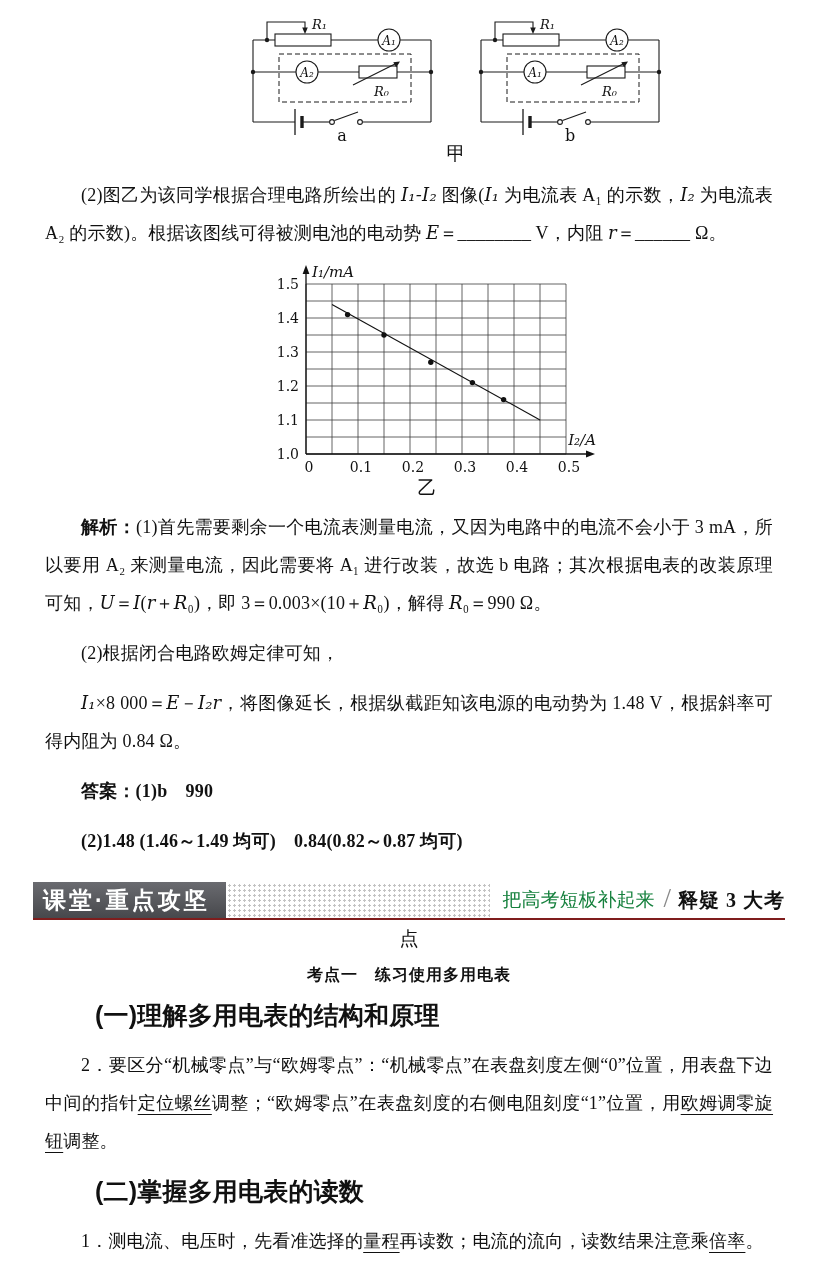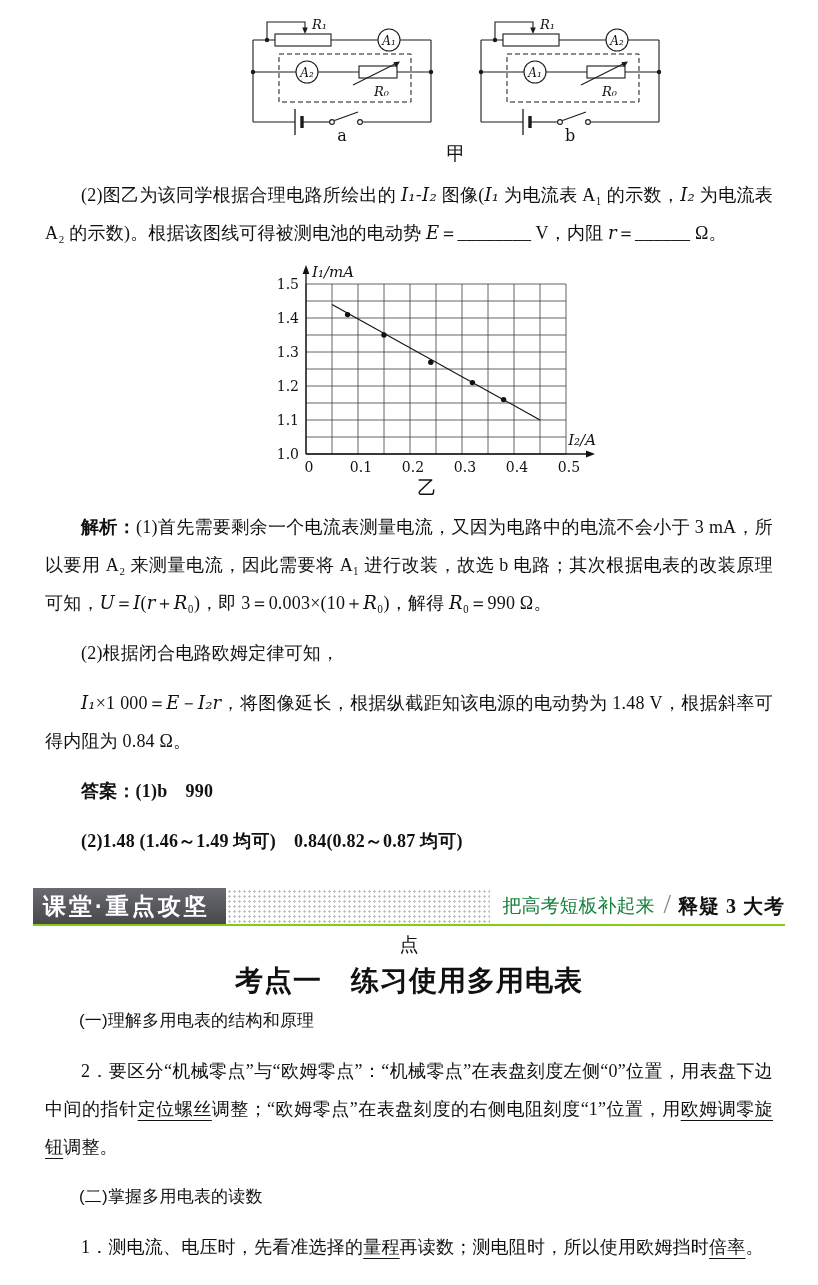--- a/index.html
+++ b/index.html
@@ -13,44 +13,44 @@
   .fig-caption{text-align:center;line-height:20px;font-size:19px;transform:translateX(47px);}
   .chart-cap{transform:translateX(18px);margin-top:0;}
   .chart-wrap{margin-top:2px;}
   .chart-wrap svg{display:block;margin:0 auto;transform:translateX(18px);}
   .para{margin:12px;line-height:38px;text-align:justify;text-indent:2em;letter-spacing:0.2px;}
   .q-para{margin-top:12px;}
   .an-p1{margin-top:10px;}
   .st-b{font-weight:bold;}
   .st-i{font-style:italic;font-family:"DejaVu Serif","Liberation Serif",serif;}
   .st-u{text-decoration:underline;text-underline-offset:5px;}
-  .strip{display:flex;align-items:stretch;height:36px;margin-top:28px;border-bottom:2px solid #84cc16;}
+  .strip{display:flex;align-items:stretch;height:36px;margin-top:22px;border-bottom:2px solid #7f1d1d;}
   .strip-title{
     background:linear-gradient(#6a6b70,#47484c);
     color:#fff;font-family:"Liberation Sans","DejaVu Sans",sans-serif;
     font-weight:bold;font-size:23px;letter-spacing:3px;
     display:flex;align-items:center;padding:0 16px 0 10px;white-space:nowrap;
   }
   .strip-dots{
     flex:1;
     background-image:radial-gradient(#c3c3c3 1px,transparent 1.3px);
     background-size:5px 5px;background-position:1px 1px;
   }
   .strip-right{display:flex;align-items:center;background:#fff;padding-left:12px;white-space:nowrap;}
   .tag-plain{color:#15803d;font-family:"Liberation Sans","DejaVu Sans",sans-serif;font-size:19px;}
   .tag-slash{color:#888;font-size:27px;margin:0 7px 0 9px;transform:translateY(-2px);}
   .tag-bold{font-weight:bold;font-size:20px;letter-spacing:1px;}
   .wrap-char{text-align:center;line-height:38px;font-size:19px;}
   .kaodian-heading{
     text-align:center;font-family:"Liberation Sans","DejaVu Sans",sans-serif;
-    font-weight:bold;font-size:28px;line-height:30px;margin-top:2px;letter-spacing:1px;
+    font-weight:bold;font-size:16px;line-height:30px;margin-top:2px;letter-spacing:1px;
   }
   .sub-heading{
     font-family:"Liberation Sans","DejaVu Sans",sans-serif;
-    font-weight:normal;font-size:17px;margin-top:6px;
+    font-weight:bold;font-size:25px;margin-top:6px;
   }
   svg text{fill:#111;}
 </style>
 </head>
 <body>
 
 <div class="page">
 
   <div class="figure-row">
     <svg id="circuit-a" width="206" height="134" viewBox="0 0 206 134">
@@ -167,34 +167,34 @@
         <circle cx="130" cy="70.99999999999997" r="2.7" fill="#111"></circle>
         <circle cx="176.8" cy="98.19999999999999" r="2.7" fill="#111"></circle>
         <circle cx="218.4" cy="118.60000000000001" r="2.7" fill="#111"></circle>
         <circle cx="249.6" cy="135.60000000000002" r="2.7" fill="#111"></circle>
       </svg>
     <div class="fig-caption chart-cap">乙</div>
   </div>
 
   <p class="para an-p1"><span class="st-b">解析：</span><span>(1)首先需要剩余一个电流表测量电流，又因为电路中的电流不会小于 3 mA，所以要用 A₂ 来测量电流，因此需要将 A₁ 进行改装，故选 b 电路；其次根据电表的改装原理可知，</span><span class="st-i">U</span><span>＝</span><span class="st-i">I</span><span>(</span><span class="st-i">r</span><span>＋</span><span class="st-i">R</span><span>₀)，即 3＝0.003×(10＋</span><span class="st-i">R</span><span>₀)，解得 </span><span class="st-i">R</span><span>₀＝990 Ω。</span></p>
   <p class="para"><span>(2)根据闭合电路欧姆定律可知，</span></p>
-  <p class="para"><span class="st-i">I₁</span><span>×1 000＝</span><span class="st-i">E</span><span>－</span><span class="st-i">I₂</span><span class="st-i">r</span><span>，将图像延长，根据纵截距知该电源的电动势为 1.48 V，根据斜率可得内阻为 0.84 Ω。</span></p>
+  <p class="para"><span class="st-i">I₁</span><span>×8 000＝</span><span class="st-i">E</span><span>－</span><span class="st-i">I₂</span><span class="st-i">r</span><span>，将图像延长，根据纵截距知该电源的电动势为 1.48 V，根据斜率可得内阻为 0.84 Ω。</span></p>
   <p class="para"><span class="st-b">答案：</span><span class="st-b">(1)b　990</span></p>
   <p class="para"><span class="st-b">(2)1.48 (1.46～1.49 均可)　0.84(0.82～0.87 均可)</span></p>
 
   <div class="strip">
     <div class="strip-title">课堂·重点攻坚</div>
     <div class="strip-dots"></div>
     <div class="strip-right">
       <span class="tag-plain">把高考短板补起来</span>
       <span class="tag-slash">/</span>
       <span class="tag-bold">释疑 3 大考</span>
     </div>
   </div>
   <div class="wrap-char">点</div>
 
   <div class="kaodian-heading">考点一　练习使用多用电表</div>
   <p class="para sub-heading">(一)理解多用电表的结构和原理</p>
   <p class="para"><span>2．要区分“机械零点”与“欧姆零点”：“机械零点”在表盘刻度左侧“0”位置，用表盘下边中间的指针</span><span class="st-u">定位螺丝</span><span>调整；“欧姆零点”在表盘刻度的右侧电阻刻度“1”位置，用</span><span class="st-u">欧姆调零旋钮</span><span>调整。</span></p>
   <p class="para sub-heading">(二)掌握多用电表的读数</p>
-  <p class="para"><span>1．测电流、电压时，先看准选择的</span><span class="st-u">量程</span><span>再读数；测电阻时，所以使用欧姆挡时</span><span class="st-u">倍率</span><span>。</span></p>
+  <p class="para"><span>1．测电流、电压时，先看准选择的</span><span class="st-u">量程</span><span>再读数；电流的流向，读数结果注意乘</span><span class="st-u">倍率</span><span>。</span></p>
 
 </div>
 
 </body></html>

